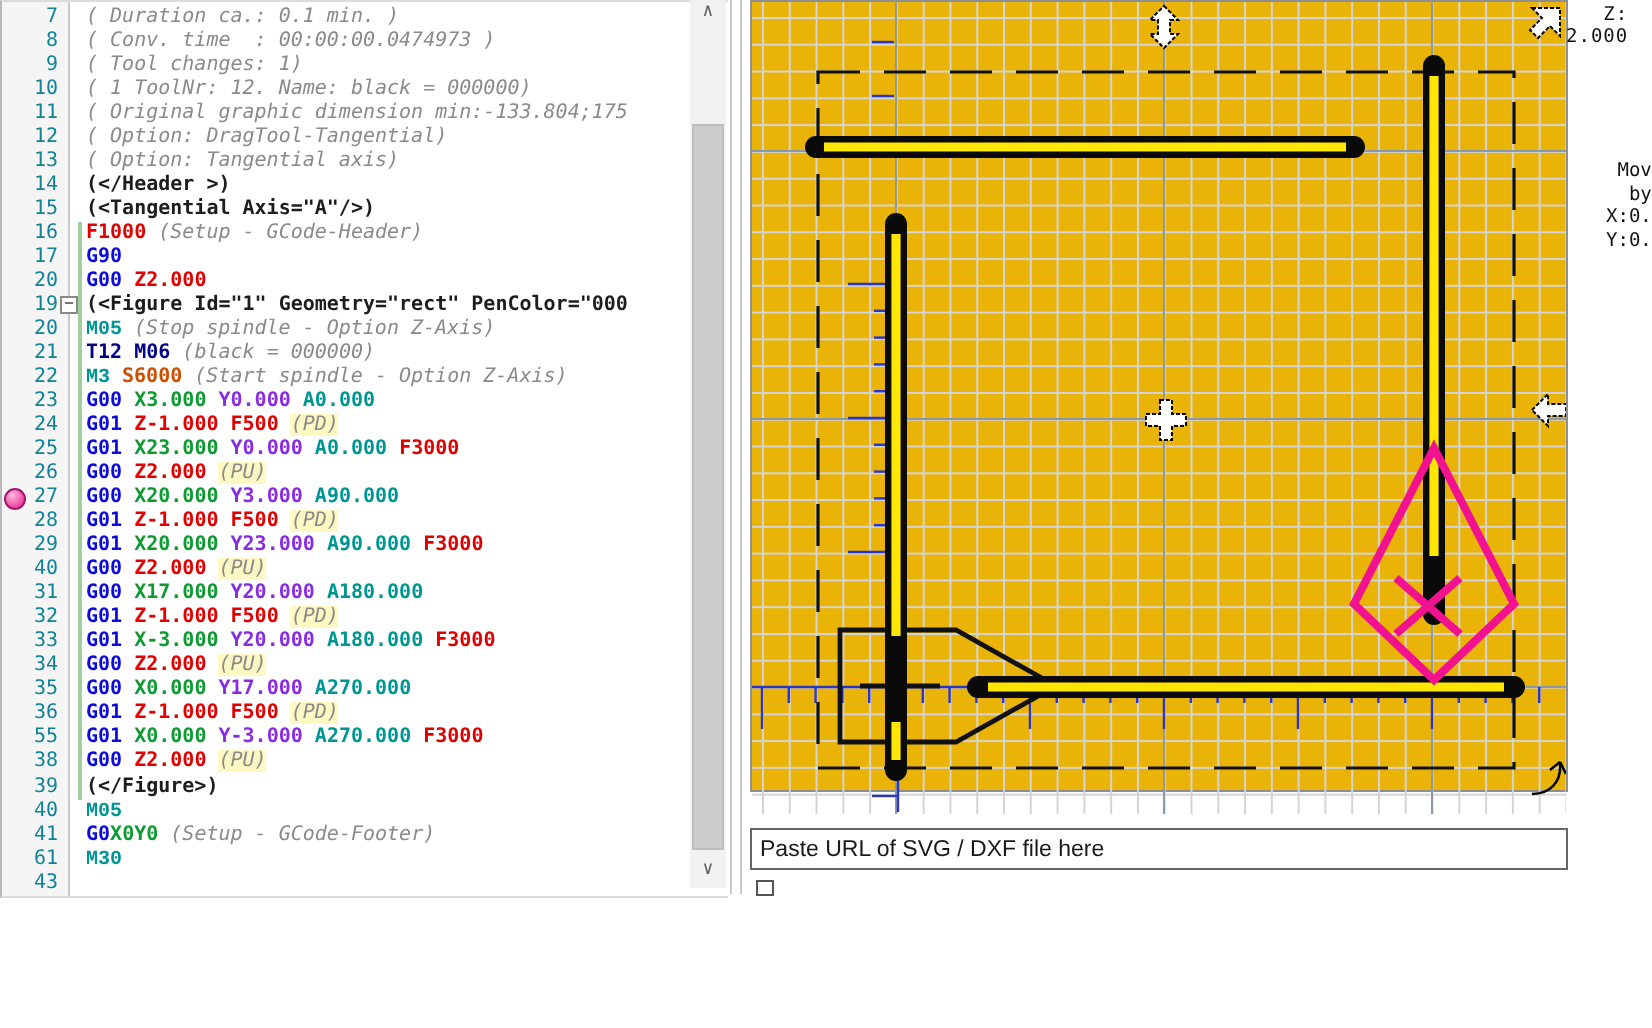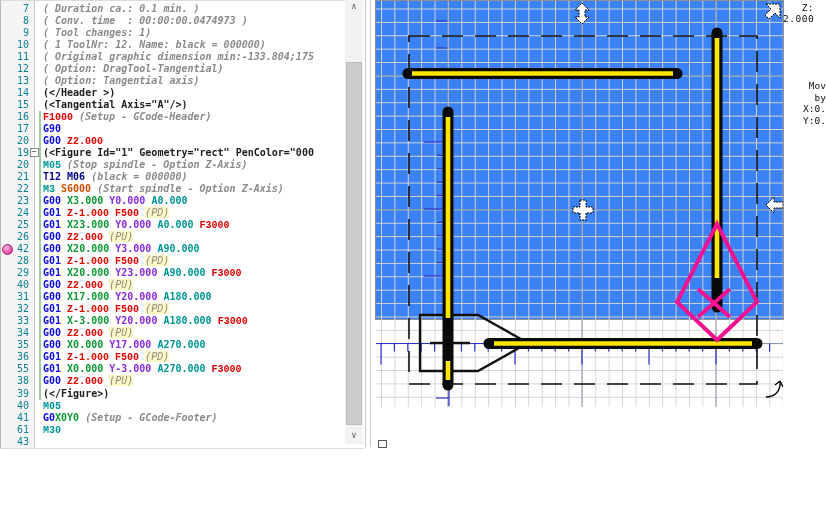--- a/index.html
+++ b/index.html
@@ -11,25 +11,25 @@
           border-left:1px solid #b9b9b9;border-top:1px solid #dcdcdc;border-bottom:1px solid #dcdcdc;
           overflow:hidden;}
   #gutter-bg{position:absolute;left:0;top:0;width:33px;height:447px;background:#f5f5f5;
              border-right:1px solid #c9c9c9;}
   #gutter-numbers{position:absolute;left:0;top:2px;width:28px;text-align:right;
                   font-size:10px;color:#0e8298;}
   #gutter-numbers .ln{height:12.03px;line-height:12.03px;}
   #fold-bar{position:absolute;left:38px;top:110px;width:2px;height:289px;background:#9fce9f;}
   #code-rows{position:absolute;left:42px;top:2px;width:305px;white-space:pre;font-size:10px;}
   .crow{height:12.03px;line-height:12.03px;font-weight:bold;overflow:hidden;}
-  .seg-cm{color:#8a8a8a;font-style:italic;font-weight:bold;}
+  .seg-cm{color:#8a8a8a;font-style:italic;font-weight:normal;}
   .seg-hl{color:#8a8a8a;font-style:italic;font-weight:normal;background:#fef9c3;}
   .seg-xml{color:#1d1d1d;}
   .seg-g{color:#0a0ae0;}
-  .seg-r{color:#e00000;font-family:Liberation Mono, monospace;}
+  .seg-r{color:#e00000;}
   .seg-x{color:#0b9b30;}
   .seg-y{color:#8a2be2;}
   .seg-a{color:#009595;}
   .seg-m{color:#009595;font-family:Liberation Mono, monospace;}
   .seg-t{color:#00008b;}
   .seg-s{color:#cc4e00;margin-top:23px;}
   #breakpoint-dot{position:absolute;left:1px;top:243px;width:11px;height:11px;border-radius:50%;
       background:radial-gradient(circle at 35% 30%,#ffb9dd,#f060b0 55%,#d42a90);border:1px solid #a5156e;box-sizing:border-box;}
   #fold-box{position:absolute;left:29px;top:147px;width:9px;height:9px;background:#fff;
       border:1px solid #8a8a8a;box-sizing:border-box;font-size:8px;line-height:6px;text-align:center;color:#333;}
@@ -40,21 +40,21 @@
           text-align:center;line-height:13px;background:#f2f2f2;}
   #sb-up{top:0;}
   #sb-down{top:429px;}
   #sb-thumb{position:absolute;left:1px;top:62px;width:16px;height:363px;background:#cdcdcd;
             border:1px solid #bdbdbd;box-sizing:border-box;}
 
   
   .split-line{position:absolute;top:0;width:1px;height:447px;background:#c8c8c8;}
 
   
-  #canvas{position:absolute;left:375px;top:0;width:409px;height:320px;background:#3b82f6;
+  #canvas{position:absolute;left:375px;top:0;width:409px;height:396px;background:#eab308;
           border:1px solid #8f8f8f;box-sizing:border-box;text-align:right;}
   #grid{position:absolute;left:0;top:0;width:407px;height:406px;
         background-image:linear-gradient(to right,#d4d4d4 1px,transparent 1px),
                          linear-gradient(to bottom,#d4d4d4 1px,transparent 1px);
         background-size:13.4px 13.4px;background-position:5px 7.5px;}
   #draw-svg{position:absolute;left:0;top:0;}
   .steel line{stroke:var(--steel);stroke-width:1;}
   .navy line{stroke:var(--navy);stroke-width:1.2;}
   .bar-black{stroke:#0a0a0a;stroke-width:11;stroke-linecap:round;fill:none;}
   .bar-yellow{stroke:var(--yellow);stroke-width:4.6;stroke-linecap:butt;fill:none;}
@@ -95,21 +95,21 @@
         <div class="ln">17</div>
         <div class="ln">20</div>
         <div class="ln">19</div>
         <div class="ln">20</div>
         <div class="ln">21</div>
         <div class="ln">22</div>
         <div class="ln">23</div>
         <div class="ln">24</div>
         <div class="ln">25</div>
         <div class="ln">26</div>
-        <div class="ln">42</div>
+        <div class="ln">27</div>
         <div class="ln">28</div>
         <div class="ln">29</div>
         <div class="ln">40</div>
         <div class="ln">31</div>
         <div class="ln">32</div>
         <div class="ln">33</div>
         <div class="ln">34</div>
         <div class="ln">35</div>
         <div class="ln">36</div>
         <div class="ln">55</div>
@@ -245,15 +245,16 @@
     </svg>
 
     <div id="z-readout">Z:  2.000</div>
     <div id="move-by">
       <div>Move by:</div>
       <div>X:0.0</div>
       <div>Y:0.0</div>
     </div>
   </div>
 
+  <input id="url-input" type="text" value="Paste URL of SVG / DXF file here" style="">
   <div id="stub-checkbox"></div>
 
 </div>
 
 </body></html>

